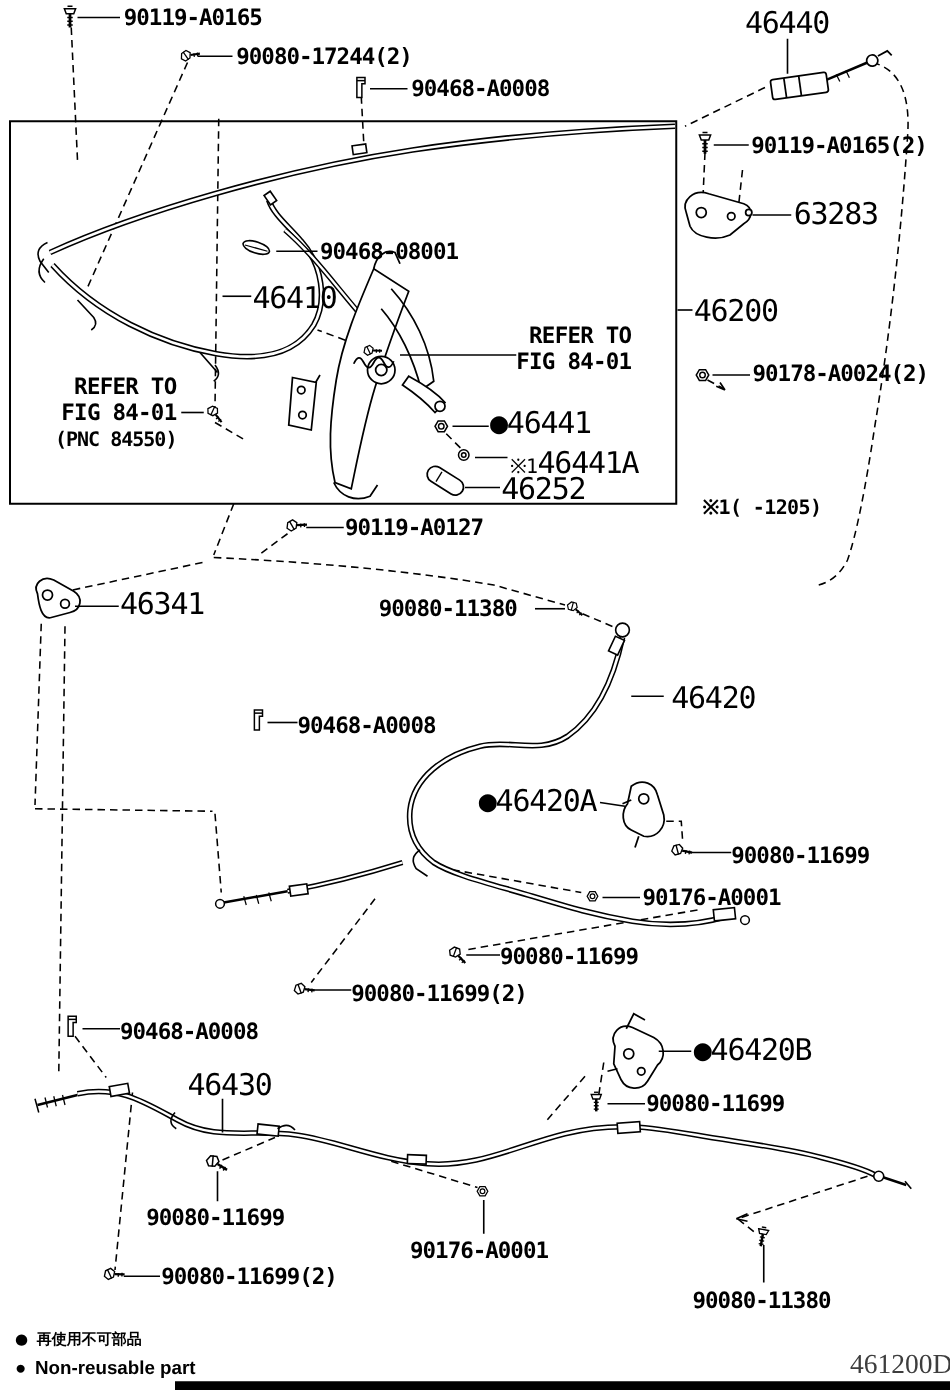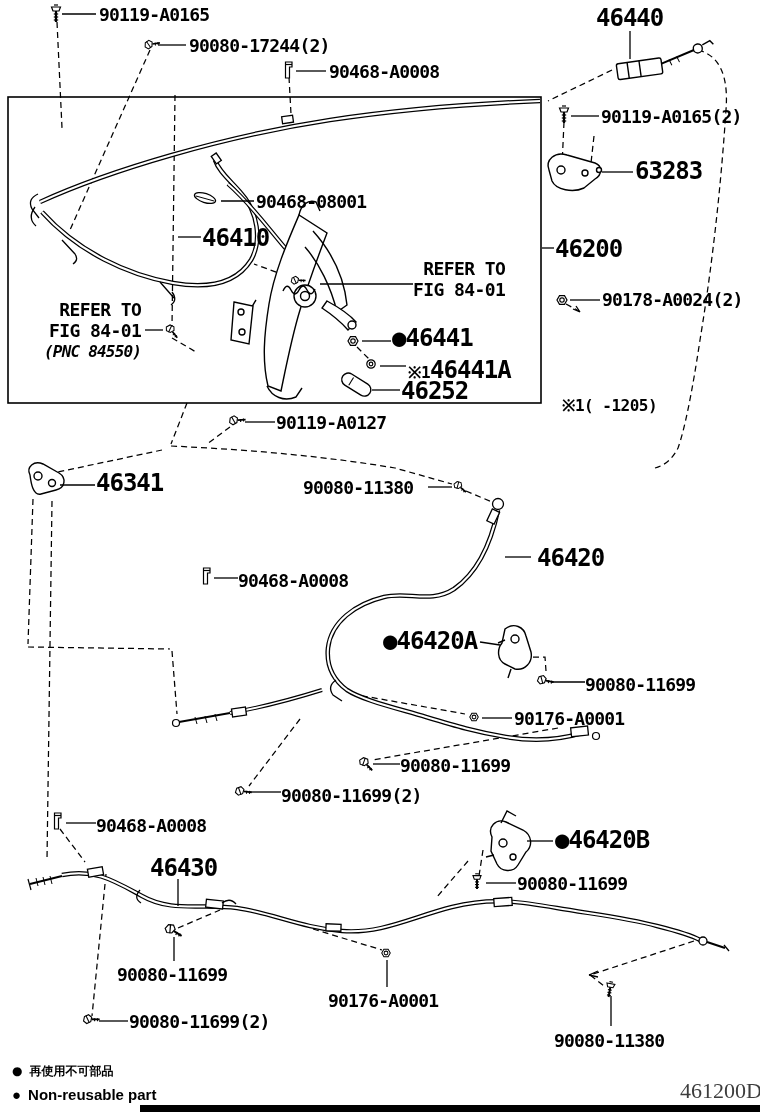--- a/index.html
+++ b/index.html
@@ -1,24 +1,24 @@
 <!DOCTYPE html>
 <html><head>
 <meta charset="utf-8">
 <style>
   html,body{margin:0;padding:0;background:#fff;}
   .stage{position:relative;width:760px;height:1112px;background:#ffffff;overflow:hidden;
          font-family:"DejaVu Sans Mono",monospace;color:#000;text-align:right;}
   .stage svg{position:absolute;left:0;top:0;}
   .lbl{position:absolute;white-space:nowrap;}
   .pn{font-weight:bold;font-size:18px;line-height:1;letter-spacing:-0.8px;}
-  .code{font-weight:bold;font-size:24px;line-height:1;letter-spacing:-1px;}
+  .code{font-weight:normal;font-size:24px;line-height:1;letter-spacing:-1px;}
   .note{font-weight:bold;font-size:16px;line-height:1;letter-spacing:-0.5px;}
   .refer{font-weight:bold;font-size:18px;line-height:21px;letter-spacing:-0.6px;}
-  .refer .pnc{font-size:16px;letter-spacing:-0.8px;font-style:italic;}
+  .refer .pnc{font-size:16px;letter-spacing:-0.8px;}
   .code .marker{font-size:16px;letter-spacing:-0.5px;}
   .legend{position:absolute;white-space:nowrap;font-family:"DejaVu Sans",sans-serif;font-weight:bold;}
   .legend.jp{font-size:12px;}
   .legend.en{font-size:15px;font-family:"Liberation Sans",sans-serif;}
   .legend .dot{margin-right:7px;}
   .doccode{position:absolute;white-space:nowrap;font-family:Liberation Serif, serif;
            font-size:22px;font-weight:normal;}
   .bar{position:absolute;background:#000;}
 </style>
 </head>

